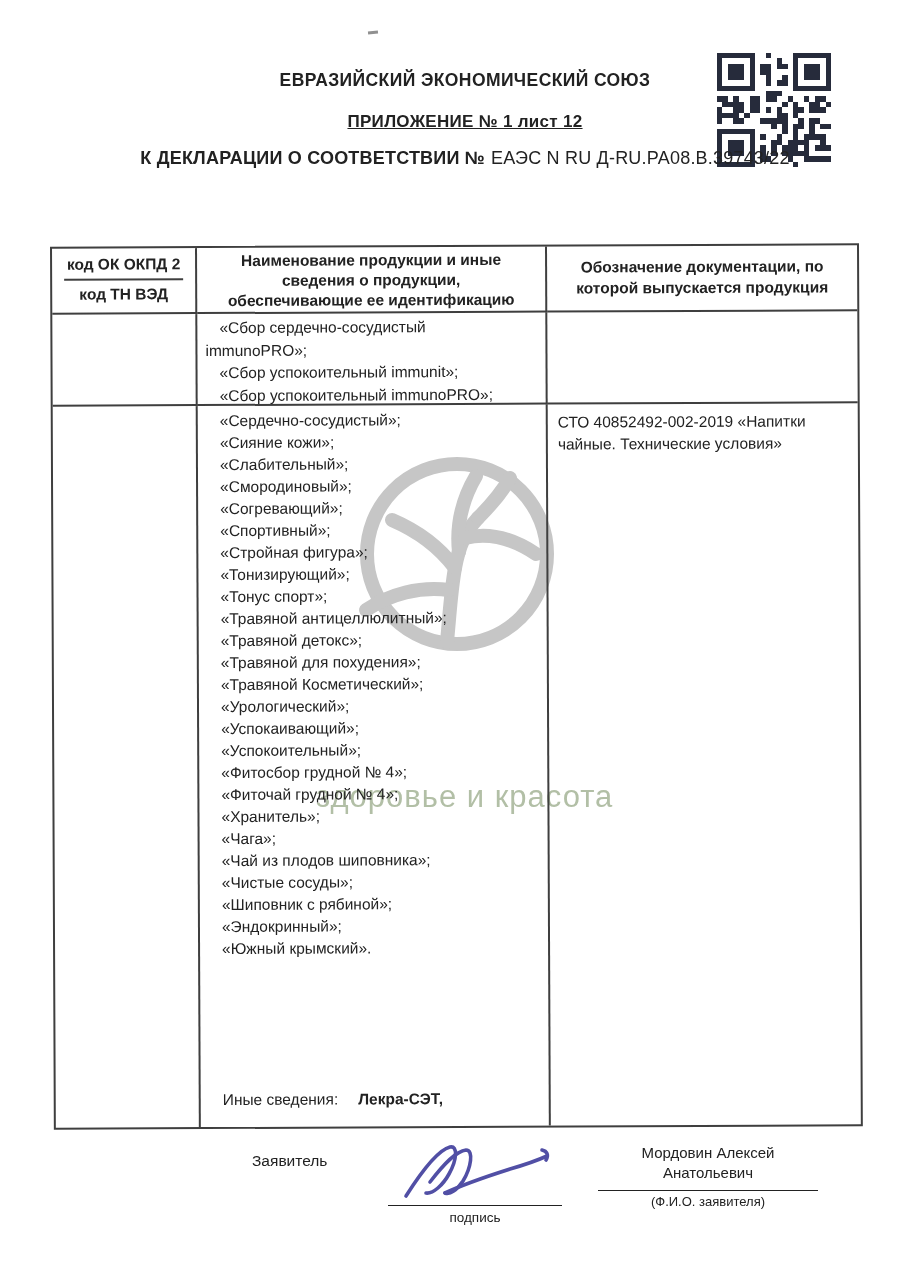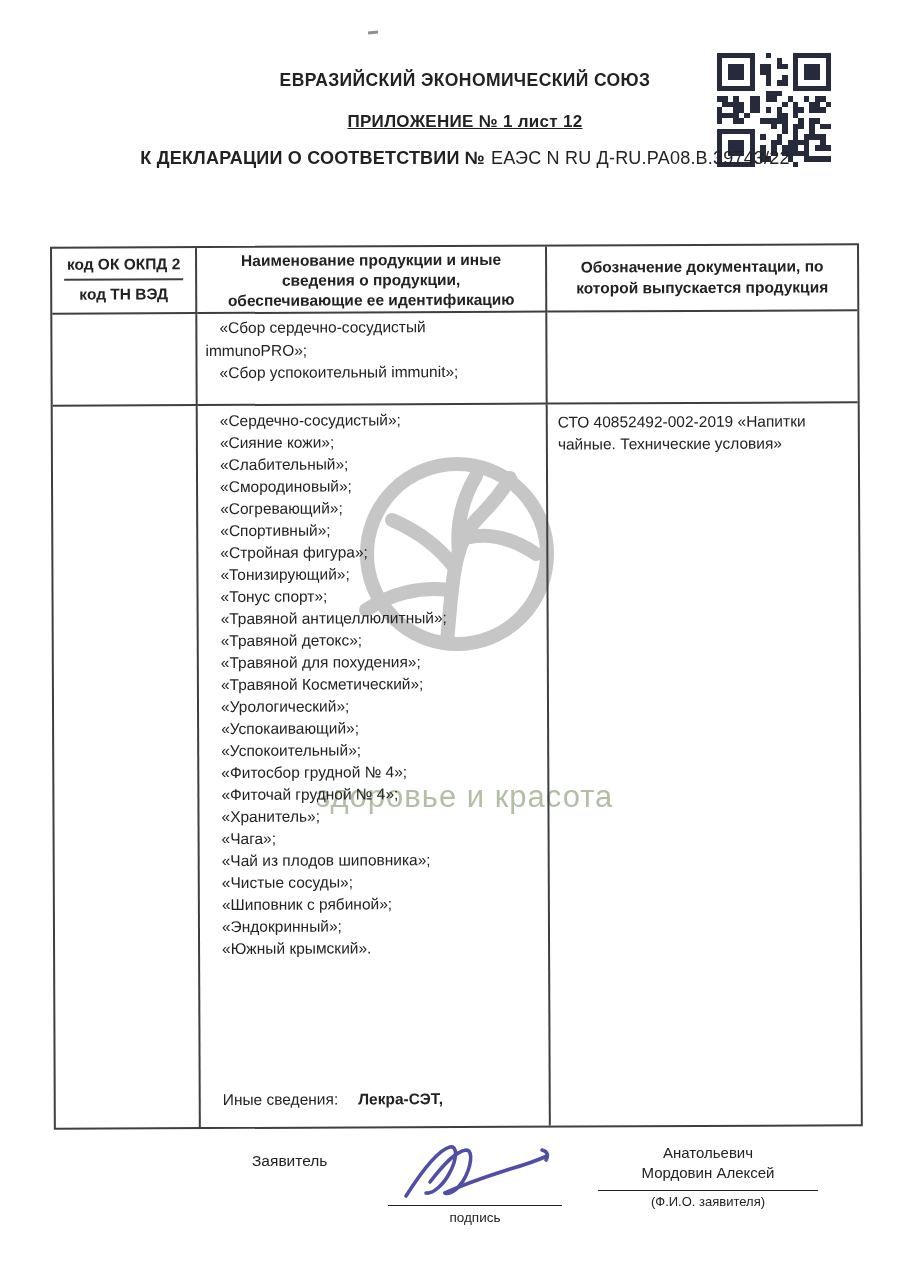--- a/index.html
+++ b/index.html
@@ -232,20 +232,21 @@
       </div>
     <div class="cell th th-c3 last-col">
         <div class="">Обозначение документации, по</div>
         <div class="">которой выпускается продукция</div>
       </div>
 
     <div class="cell"></div>
     <div class="cell prod-cell row1-cell">
         <div class="prod-item">«Сбор сердечно-сосудистый immunoPRO»;</div>
         <div class="prod-item">«Сбор успокоительный immunit»;</div>
+        <div class="prod-item">«Сбор успокоительный immunoPRO»;</div>
       </div>
     <div class="cell last-col"></div>
 
     <div class="cell last-row"></div>
     <div class="cell row2-c2 last-row">
       <div>
           <div class="prod-item">«Сердечно-сосудистый»;</div>
           <div class="prod-item">«Сияние кожи»;</div>
           <div class="prod-item">«Слабительный»;</div>
           <div class="prod-item">«Смородиновый»;</div>
@@ -285,19 +286,19 @@
     <g fill="none" stroke="currentColor" stroke-width="3.6" stroke-linecap="round">
       <path d="M6,58 C20,36 38,12 50,9 C58,7 57,22 49,36 C43,47 33,56 26,55"></path>
       <path d="M30,44 C44,26 56,13 66,12 C74,12 71,30 63,43 C57,52 50,57 45,55"></path>
       <path d="M45,55 C64,46 88,38 110,31 C124,27 136,23 147,18"></path>
       <path d="M142,12 C147,13 149,17 146,22"></path>
     </g>
   </svg>
   <div class="sig-line-left"></div>
   <div class="sig-cap">подпись</div>
   <div class="name">
+    <div>Мордовин Алексей</div>
     <div>Анатольевич</div>
-    <div>Мордовин Алексей</div>
   </div>
   <div class="name-line"></div>
   <div class="name-cap">(Ф.И.О. заявителя)</div>
 
 </div>
 
 </body></html>

